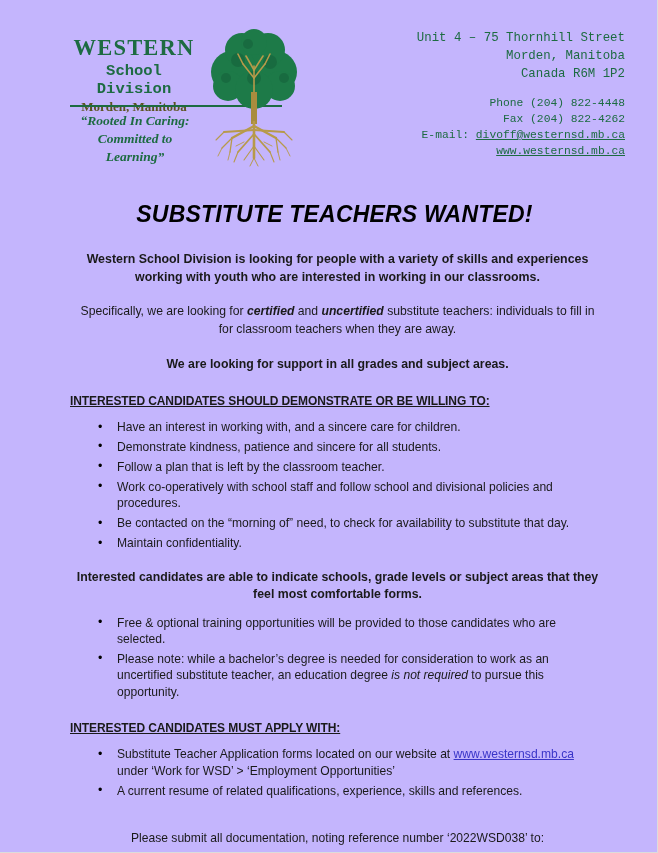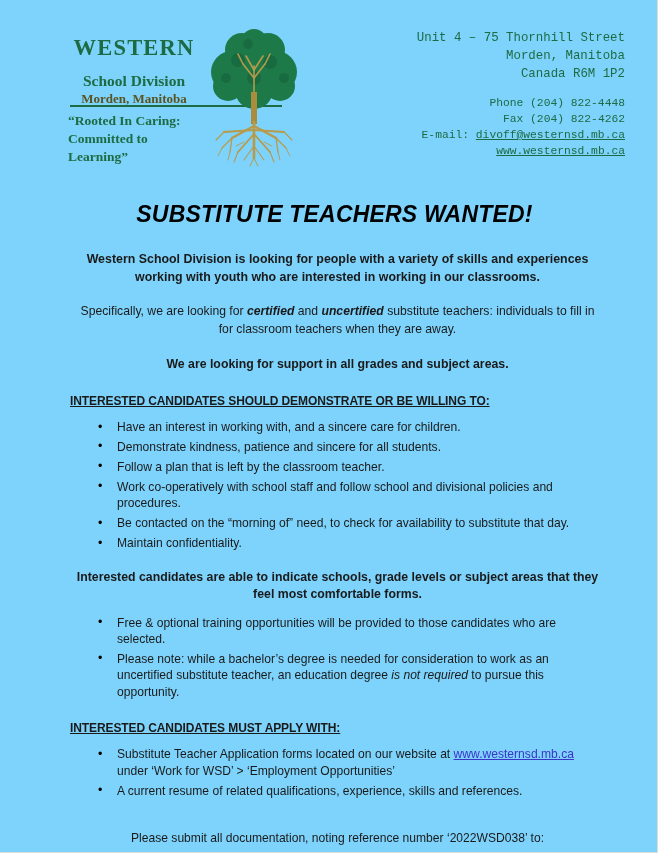--- a/index.html
+++ b/index.html
@@ -8,21 +8,21 @@
     background: #ffffff;
   }
   body {
     font-family: "Liberation Sans", sans-serif;
     color: #1a1a1a;
   }
   .page {
     position: relative;
     width: 658px;
     height: 853px;
-    background: #7dd3fc;
+    background: #c4b5fd;
     box-sizing: border-box;
     border-right: 1px solid #dcdcdc;
     border-bottom: 1px solid #dcdcdc;
     overflow: hidden;
   }
 
   
   .header {
     position: relative;
     height: 175px;
@@ -43,26 +43,26 @@
   }
   .logo-western {
     font-family: "Liberation Serif", serif;
     font-size: 22.5px;
     font-weight: bold;
     letter-spacing: 1.2px;
     color: #1d6b42;
     line-height: 1.05;
   }
   .logo-division {
-    font-family: Liberation Serif, serif;
+    font-family: Liberation Mono, monospace;
     font-size: 15.5px;
     font-weight: bold;
     color: #1d6b42;
     line-height: 1.18;
-    margin-top: 12px;
+    margin-top: 2px;
   }
   .logo-morden {
     font-family: "Liberation Serif", serif;
     font-size: 13px;
     font-weight: bold;
     color: #5b5320;
     line-height: 1.18;
     margin-top: 1px;
   }
   .logo-rule {
@@ -71,21 +71,23 @@
     top: 77px;
     width: 212px;
     height: 2px;
     background: #1d6b42;
   }
   .logo-motto {
     position: absolute;
     left: 0;
     top: 84px;
     width: 134px;
+    text-align: center;
     font-family: "Liberation Serif", serif;
+    font-style: italic;
     font-weight: bold;
     font-size: 13.5px;
     color: #1d6b42;
     line-height: 1.32;
   }
   .tree {
     position: absolute;
     left: 130px;
     top: -2px;
     width: 112px;

